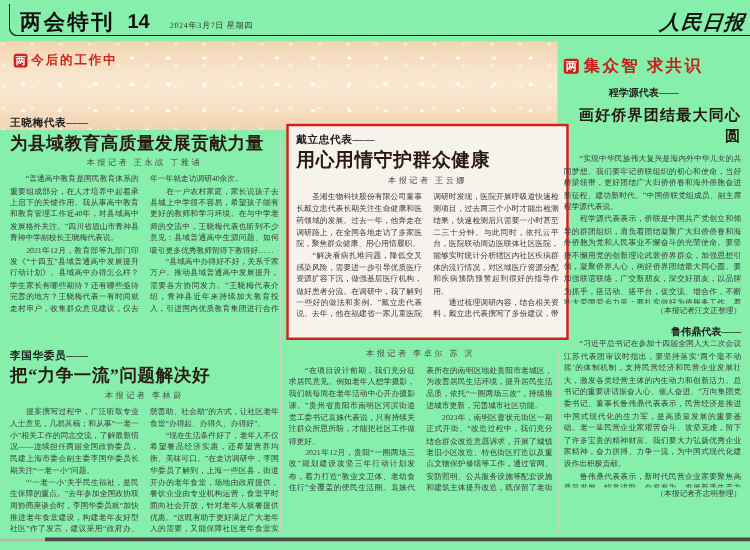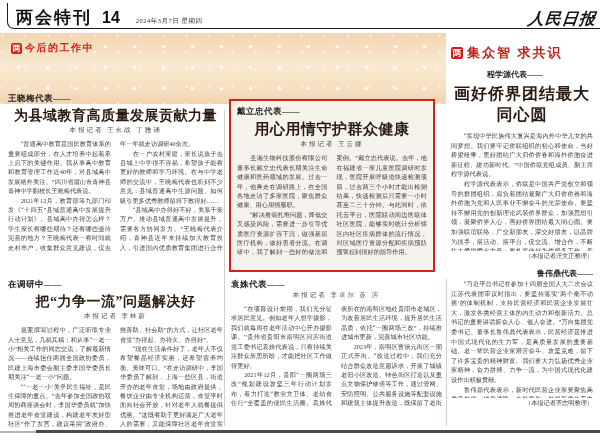--- a/index.html
+++ b/index.html
@@ -4,21 +4,21 @@
 <style>
   html,body{margin:0;padding:0;}
   body{
     width:600px;height:440px;overflow:hidden;
     background:#e9e6de;
     font-family:"Liberation Serif","DejaVu Serif",serif;
     -webkit-font-smoothing:antialiased;
   }
   .page{
     position:relative;width:600px;height:440px;
-    background:#ffffff;
+    background:#86efac;
   }
   
   .masthead{
     position:absolute;top:3px;left:7px;right:0;height:26px;
     border-bottom:1.5px solid #1c1c1c;border-left:1.5px solid #1c1c1c;
     border-bottom-left-radius:7px;
     display:flex;align-items:flex-end;box-sizing:border-box;
   }
   .mh-section{
     font-family:"Liberation Sans","DejaVu Sans",sans-serif;
@@ -54,54 +54,54 @@
   .tag-text{color:#ce2318;font-weight:bold;font-size:10px;letter-spacing:1.5px;
     font-family:"Liberation Sans","DejaVu Sans",sans-serif;}
   .headline{
     position:absolute;top:25px;left:0;right:0;text-align:center;
     font-family:"Liberation Sans","DejaVu Sans",sans-serif;
     font-size:28px;font-weight:900;color:#0d0d0d;letter-spacing:1px;line-height:1.2;
   }
   
   .kicker{font-size:8.5px;font-weight:bold;color:#1d1d1d;letter-spacing:.5px;}
   .art-title{
-    text-align:center;font-weight:900;color:#2a1a12;
+    font-weight:900;color:#2a1a12;
     font-size:14px;letter-spacing:.5px;margin:3px 0 2px 0;line-height:1.15;
   }
   .byline{text-align:center;font-size:6.5px;color:#4c4c4c;letter-spacing:2px;margin-bottom:4px;}
   .body2{
     column-count:2;column-gap:9px;column-fill:auto;
     font-size:6.2px;line-height:1.52;color:#3b3b3b;text-align:justify;
     white-space:pre-line;overflow:hidden;
   }
   .body1{
     font-size:6.2px;line-height:1.55;color:#3b3b3b;text-align:justify;
     white-space:pre-line;overflow:hidden;
   }
   .credit{font-size:6.2px;color:#3b3b3b;text-align:right;margin-top:1px;}
   
   .col-left{position:absolute;left:8px;top:93px;width:215px;}
   .col-left2{position:absolute;left:8px;top:279px;width:215px;}
   .red-frame{
-    position:absolute;left:229px;top:99px;width:206px;height:173px;
+    position:absolute;left:229px;top:99px;width:226px;height:173px;
     border:2px solid #cd2318;box-sizing:border-box;background:#f6f3ec;
     padding:5px 6px 4px 6px;overflow:hidden;
   }
   .col-mid2{position:absolute;left:231px;top:279px;width:211px;}
   .col-right{position:absolute;left:451px;top:44px;width:142px;}
   .section-head{display:flex;align-items:center;gap:4px;margin-bottom:7px;}
   .section-icon{
     width:12px;height:12px;border-radius:2px;background:#c6201a;color:#fff;
     font-family:"Liberation Sans","DejaVu Sans",sans-serif;
     font-size:9px;font-weight:bold;display:flex;align-items:center;justify-content:center;flex:0 0 auto;
   }
   .section-title{color:#c6201a;font-weight:900;font-size:13px;letter-spacing:2px;
     font-family:"Liberation Sans","DejaVu Sans",sans-serif;}
   .r-kicker{font-size:8px;font-weight:bold;color:#1d1d1d;margin-top:4px;padding-left:36px;}
-  .r-title{font-size:16px;font-weight:900;color:#2a1a12;letter-spacing:1px;margin:4px 0 5px 0;text-align:center;}
+  .r-title{font-size:12px;font-weight:900;color:#2a1a12;letter-spacing:1px;margin:4px 0 5px 0;text-align:right;}
   
   .vrule{position:absolute;width:1px;background:#d3cfc3;}
   .vrule-a{left:224px;top:110px;height:316px;}
   .vrule-b{left:446px;top:279px;height:147px;}
   .bottom-rule{position:absolute;left:36px;right:0;top:430px;height:3px;background:#4a4a48;}
   .bottom-rule-cap{position:absolute;left:0;top:431px;width:36px;height:2px;background:#b8b4a9;}
 </style>
 </head>
 <body>
 
@@ -126,42 +126,41 @@
     <div class="art-title">为县域教育高质量发展贡献力量</div>
     <div class="byline">本报记者 王永战 丁雅诵</div>
     <div class="body2" style="height:119px;">　　“普通高中教育是国民教育体系的重要组成部分，在人才培养中起着承上启下的关键作用。我从事高中教育和教育管理工作近40年，对县域高中发展格外关注。”四川省眉山市青神县青神中学副校长王晓梅代表说。
 　　2021年12月，教育部等九部门印发《“十四五”县域普通高中发展提升行动计划》。县域高中办得怎么样？学生家长有哪些期待？还有哪些亟待完善的地方？王晓梅代表一有时间就走村串户，收集群众意见建议，仅去年一年就走访调研40余次。
 　　在一户农村家庭，家长说孩子去县城上中学很不容易，希望孩子能有更好的教师和学习环境。在与中学老师的交流中，王晓梅代表也听到不少意见：县域普通高中生源问题、如何吸引更多优秀教师留得下教得好……
 　　“县域高中办得好不好，关系千家万户。推动县域普通高中发展提升，需要各方协同发力。”王晓梅代表介绍，青神县近年来持续加大教育投入，引进国内优质教育集团进行合作办学，逐步推动高层次教师人才队伍建设，推行学校标准化建设，形成了具有县域特色的普通高中育人模式。
 　　结合调研发现的问题，梳理有益经验，王晓梅代表有了新思考。“关键是要形成‘内外合力’。”王晓梅代表解释，“外”就是政策支持，加强普通高中招生管理，适时开展专项督查工作；“内”就是练好内功，学校自身要在加强教师队伍建设，健全教师的补充、培养、激励机制等方面下功夫，提升学校办学水平，为县域教育高质量发展贡献力量。</div>
   </div>
 
   <div class="col-left2">
-    <div class="kicker">在调研中——</div>
+    <div class="kicker">李国华委员——</div>
     <div class="art-title">把“力争一流”问题解决好</div>
     <div class="byline">本报记者 李林蔚</div>
     <div class="body2" style="height:104px;">　　提案撰写过程中，广泛听取专业人士意见，几易其稿；和从事“一老一小”相关工作的同志交流，了解最新情况——连续担任两届全国政协委员，民建上海市委会副主委李国华委员长期关注“一老一小”问题。
 　　“‘一老一小’关乎民生福祉，是民生保障的重点。”去年参加全国政协双周协商座谈会时，李国华委员就“加快推进老年食堂建设，构建老年友好型社区”作了发言，建议采用“政府办、慈善助、社会助”的方式，让社区老年食堂“办得起、办得久、办得好”。
 　　“现在生活条件好了，老年人不仅希望餐品经济实惠，还希望营养均衡、美味可口。”在走访调研中，李国华委员了解到，上海一些区县，街道开办的老年食堂，场地由政府提供，餐饮企业由专业机构运营，食堂平时面向社会开放，针对老年人就餐提供优惠。“这既有助于更好满足广大老年人的需要，又能保障社区老年食堂实现可持续运营。”他根据调查研究，提出相关建议。
 　　托育问题也是李国华委员关注的重点。“在同家长、老师、幼儿园园长和政府有关部门的交流中，我发现3岁以下婴幼儿照护是个难点。”今年，他从加快推进幼儿园托幼一体建设的角度提出建议，建议拓展幼儿园托育服务功能，切实解决婴幼儿照护难题。
 　　“孩子的托养教育，老年人的就医养老，是家事也是国事。”李国华委员说，“我要积极履职，让更多建议更好地反映人民呼声，回应群众期待。”</div>
   </div>
 
   <div class="red-frame">
     <div class="kicker">戴立忠代表——</div>
     <div class="art-title" style="font-size:15px;">用心用情守护群众健康</div>
     <div class="byline">本报记者 王云娜</div>
     <div class="body2" style="height:113px;">　　圣湘生物科技股份有限公司董事长戴立忠代表长期关注生命健康和医药领域的发展。过去一年，他奔走在调研路上，在全国各地走访了多家医院，聚焦群众健康、用心用情履职。
 　　“解决看病扎堆问题，降低交叉感染风险，需要进一步引导优质医疗资源扩容下沉，做强基层医疗机构，做好患者分流。在调研中，我了解到一些好的做法和案例。”戴立忠代表说。去年，他在福建省一家儿童医院调研时发现，医院开展呼吸道快速检测项目，过去两三个小时才能出检测结果，快速检测后只需要一小时甚至二三十分钟。与此同时，依托云平台，医院联动周边医联体社区医院，能够实时统计分析辖区内社区疾病群体的流行情况，对区域医疗资源分配和疾病预防预警起到很好的指导作用。
 　　通过梳理调研内容，结合相关资料，戴立忠代表撰写了多份建议，带上全国两会。他建议充分发挥“互联网＋医疗”模式，扩容下沉优质医疗资源，提升基层医疗机构服务能力。
 　　“今后的工作中，我将继续深入群众、扎根基层，用心用情履职尽责，努力为推动我国医疗卫生事业高质量发展、守护人民群众生命健康贡献力量。”戴立忠代表说。</div>
   </div>
 
   <div class="col-mid2">
-    <div class="kicker">袁姝代表——</div>
     <div class="byline">本报记者 李卓尔 苏 滨</div>
     <div class="body2" style="height:104px;">　　“在项目设计前期，我们充分征求居民意见。例如老年人想学摄影，我们就每周在老年活动中心开办摄影课。”贵州省贵阳市南明区河滨街道党工委书记袁姝代表说，只有持续关注群众所思所盼，才能把社区工作做得更好。
 　　2021年12月，贵阳“一圈两场三改”规划建设攻坚三年行动计划发布，着力打造“教业文卫体、老幼食住行”全覆盖的便民生活圈。袁姝代表所在的南明区地处贵阳市老城区，为改善居民生活环境，提升居民生活品质，依托“一圈两场三改”，持续推进城市更新，完善城市社区功能。
 　　2023年，南明区曹状元街区一期正式开街。“改造过程中，我们充分结合群众改造意愿诉求，开展了城镇老旧小区改造、特色街区打造以及重点文物保护修缮等工作，通过管网、安防照明、公共服务设施等配套设施和建筑主体提升改造，既保留了老街区的历史风貌，又方便了居民生活，居民的幸福感更强了。”袁姝代表表示，民生改善要提高居民的获得感，在打通“最后一公里”上下功夫。
 　　今年，袁姝代表把基层治理、民生保障方面的建议带到会场。“作为来自基层的代表，我带来了基层声音和百姓期盼，希望能为织好织密居民生活幸福网多作贡献。”袁姝代表说。</div>
   </div>
 
   <div class="col-right">
     <div class="section-head">
       <span class="section-icon">两</span>

